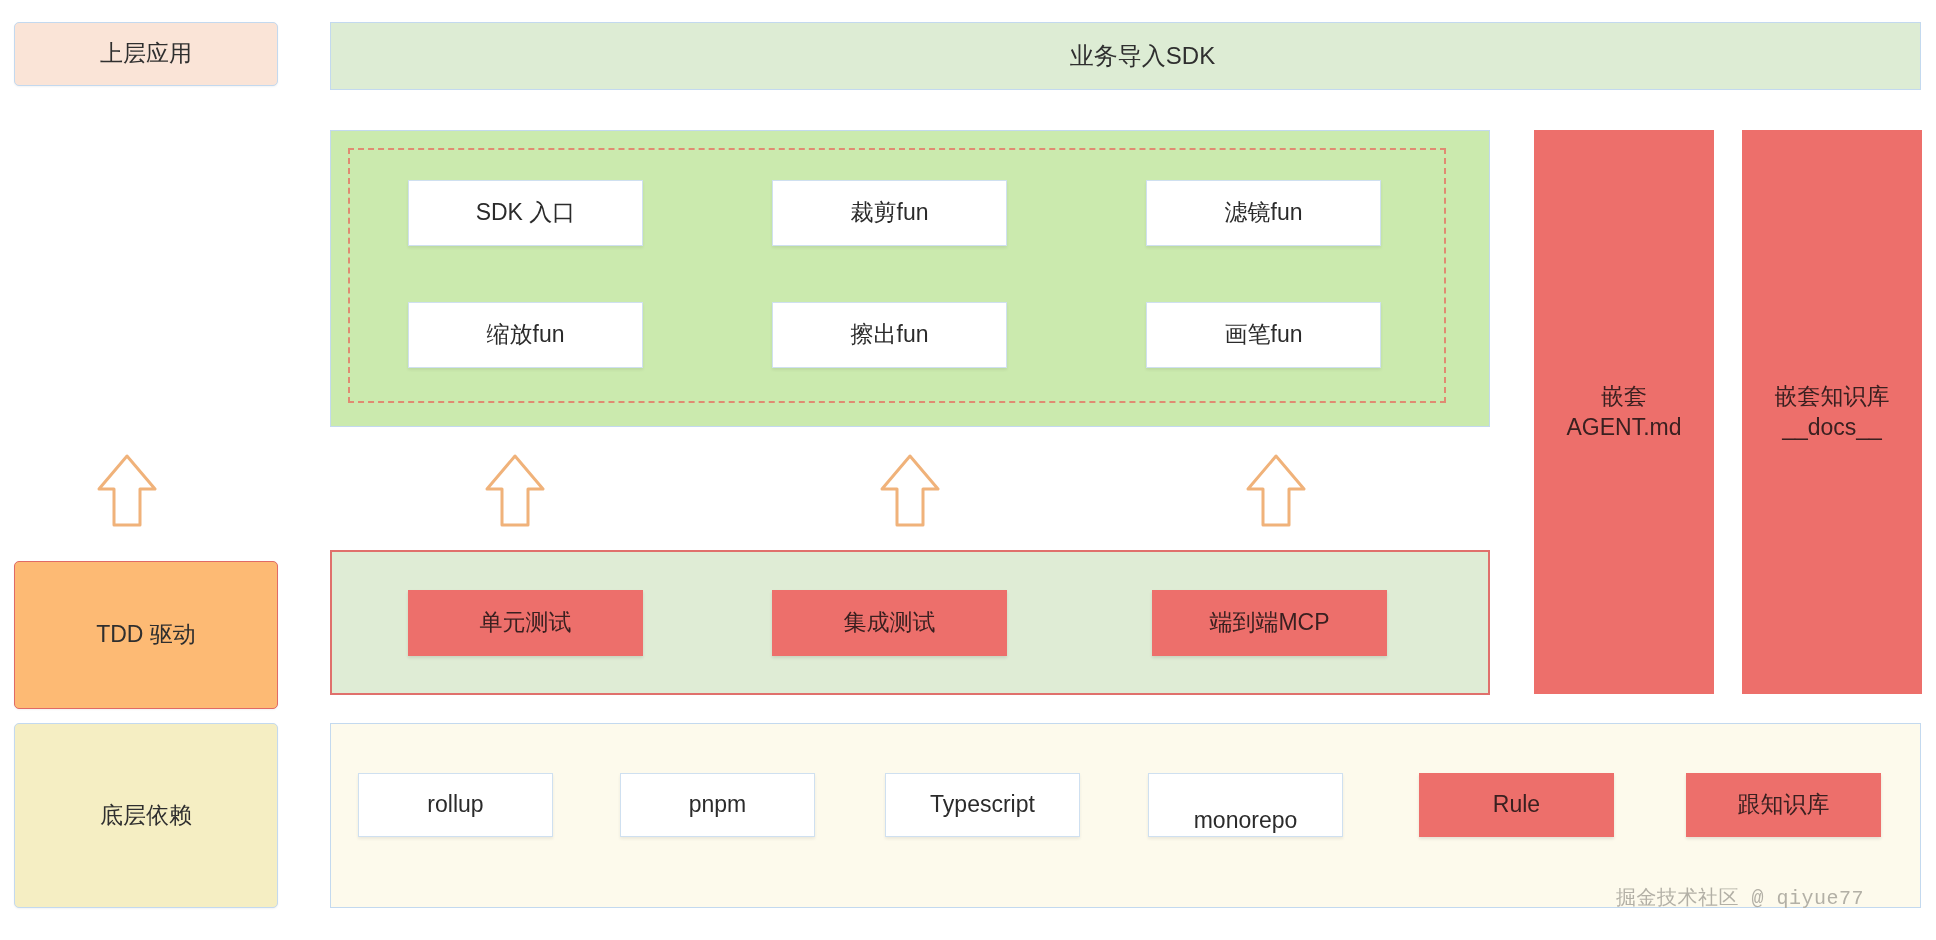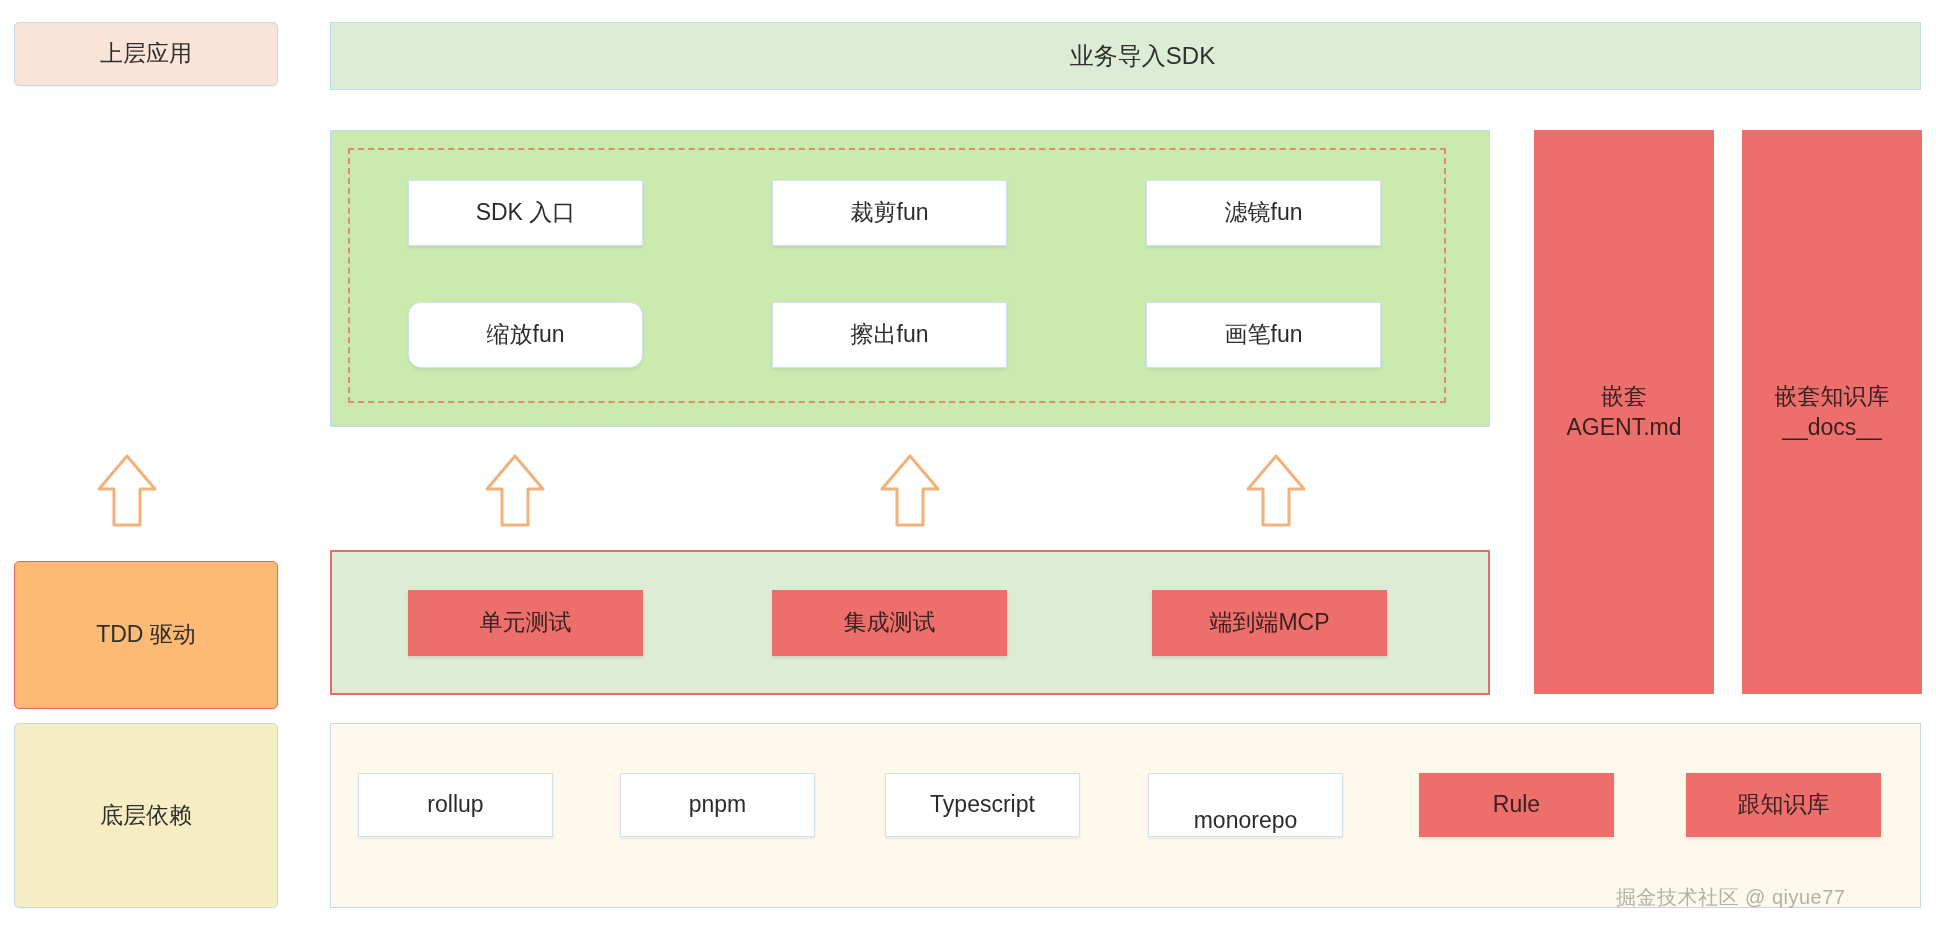--- a/index.html
+++ b/index.html
@@ -157,21 +157,21 @@
   <div class="box card-white" style="left:772px; top:180px; width:235px; height:66px;">
     <span>裁剪fun</span>
   </div>
   <div class="box card-white" style="left:408px; top:180px; width:235px; height:66px;">
     <span>SDK 入口</span>
   </div>
   <div class="box card-white" style="left:1146px; top:180px; width:235px; height:66px;">
     <span>滤镜fun</span>
   </div>
 
-  <div class="box card-white" style="left:408px; top:302px; width:235px; height:66px;border-radius:13px;">
+  <div class="box card-white" style="left:408px; top:302px; width:235px; height:66px;">
     <span>缩放fun</span>
   </div>
   <div class="box card-white" style="left:772px; top:302px; width:235px; height:66px;">
     <span>擦出fun</span>
   </div>
   <div class="box card-white" style="left:1146px; top:302px; width:235px; height:66px;">
     <span>画笔fun</span>
   </div>
 
   <div class="box pillar-red" style="left:1534px; top:130px; width:180px; height:564px;">
@@ -230,15 +230,15 @@
   <div class="box card-white" style="left:1148px; top:773px; width:195px; height:64px;align-items:flex-end;">
     <span>monorepo</span>
   </div>
   <div class="box card-red" style="left:1419px; top:773px; width:195px; height:64px;">
     <span>Rule</span>
   </div>
   <div class="box card-red" style="left:1686px; top:773px; width:195px; height:64px;">
     <span>跟知识库</span>
   </div>
 
-  <div class="watermark" style="left:1616px; top:884px;">掘金技术社区 @ qiyue77</div>
+  <div class="watermark" style="left:1616px; top:884px;font-family:Liberation Mono, monospace;">掘金技术社区 @ qiyue77</div>
 
 </div>
 
 </body></html>

